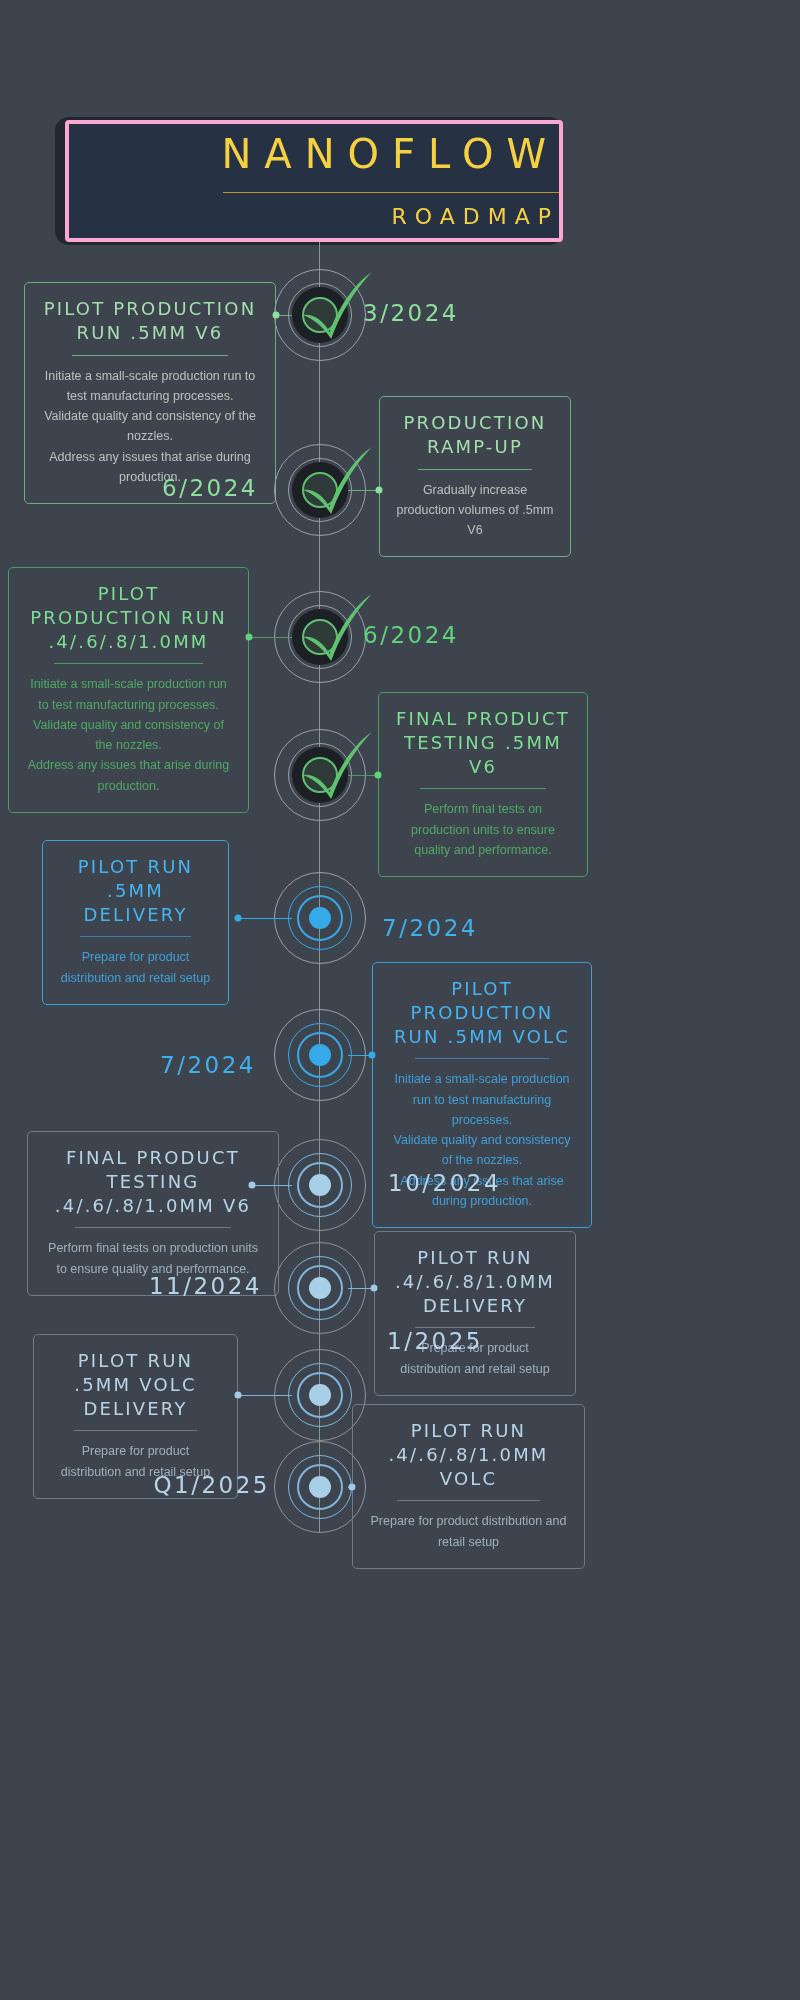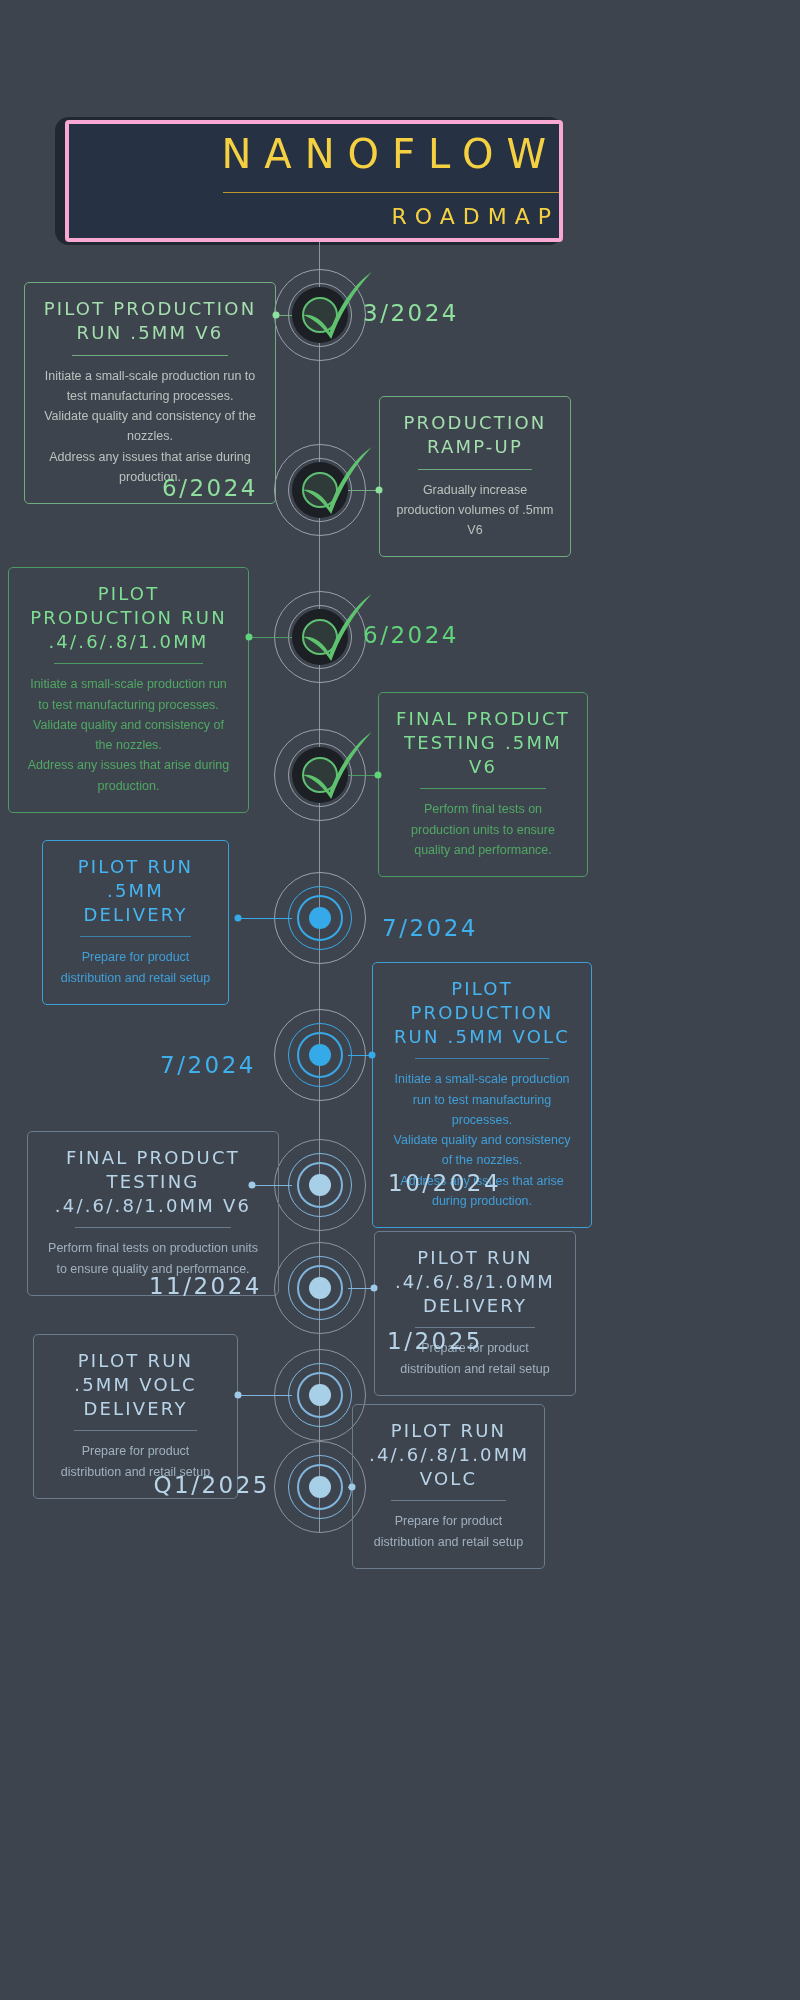--- a/index.html
+++ b/index.html
@@ -391,21 +391,21 @@
       <div class="conn-dot" style="top: 1395px; left: 238px;"></div>
     </div>
     <div class="row theme-steel">
       <div class="node steel" style="top: 1487px;">
         <div class="halo h1"></div>
                    <div class="halo h2"></div>
         <div class="r3"></div>
                   <div class="core"></div>
       </div>
       <div class="date" style="top: 1472px; right: 530px;">Q1/2025</div>
-      <div class="card" style="top: 1404px; left: 352px; width: 193px;">
+      <div class="card" style="top: 1404px; left: 352px; width: 233px;">
         <div class="card-title">PILOT RUN .4/.6/.8/1.0MM VOLC</div>
         <div class="card-rule"></div>
         <div class="card-body">Prepare for product distribution and retail setup</div>
       </div>
       <div class="conn" style="top: 1487px; left: 348px; width: 4px;"></div>
       <div class="conn-dot" style="top: 1487px; left: 352px;"></div>
     </div>
   </div>
 
 </body></html>

